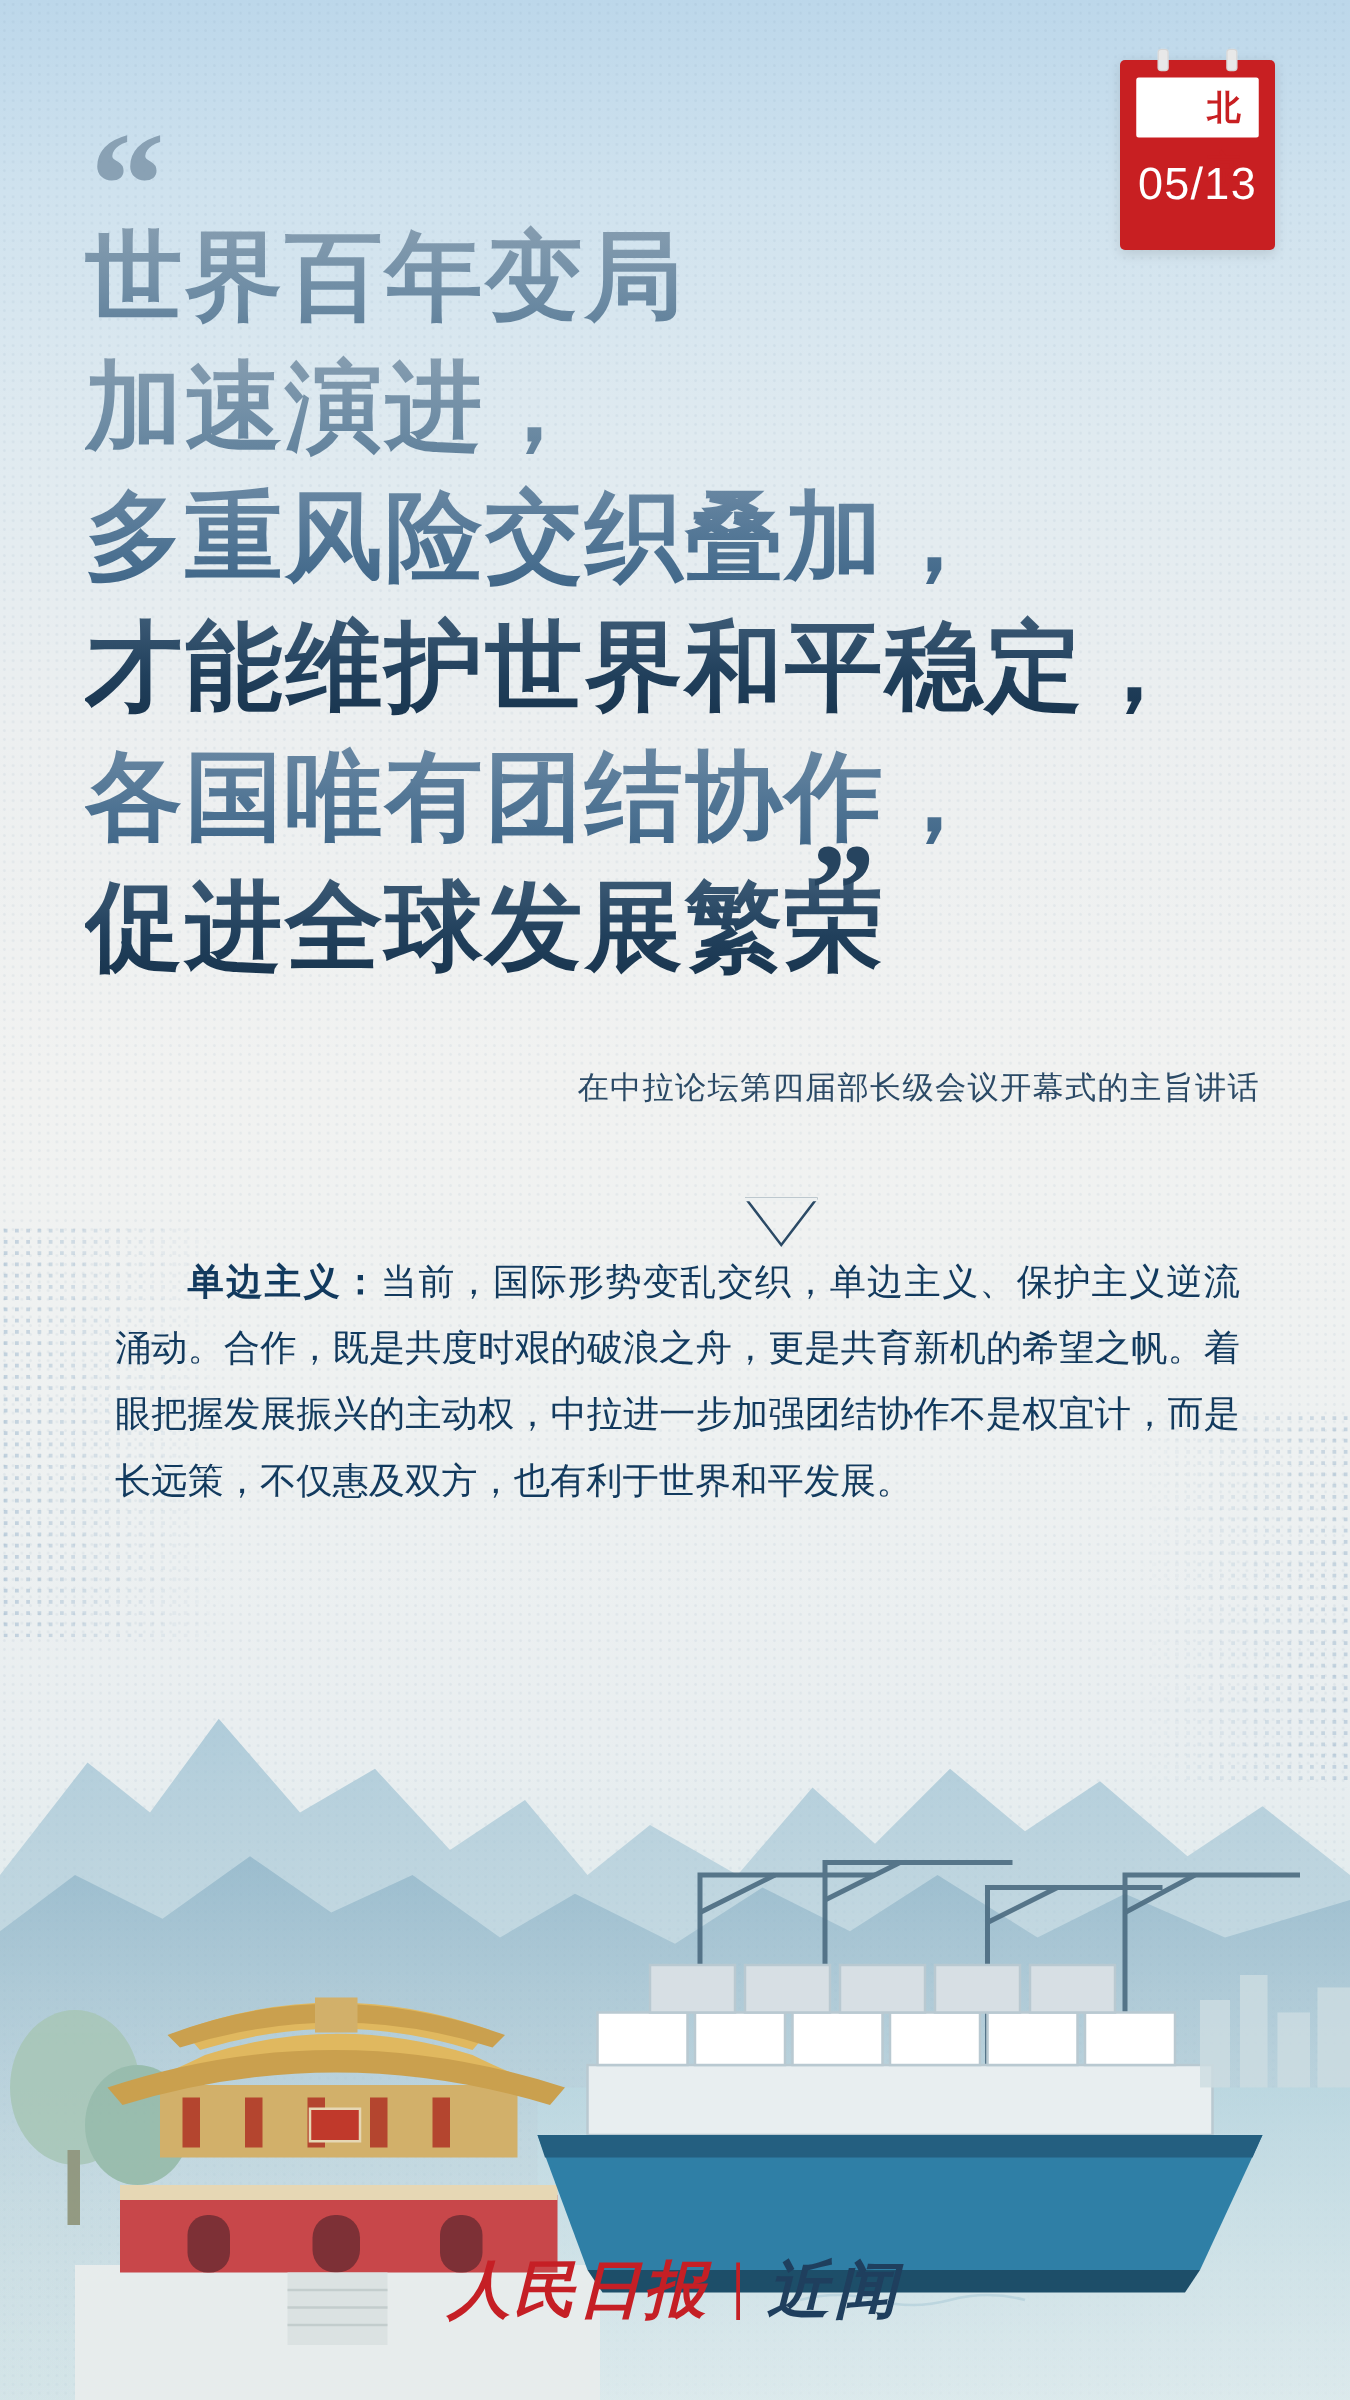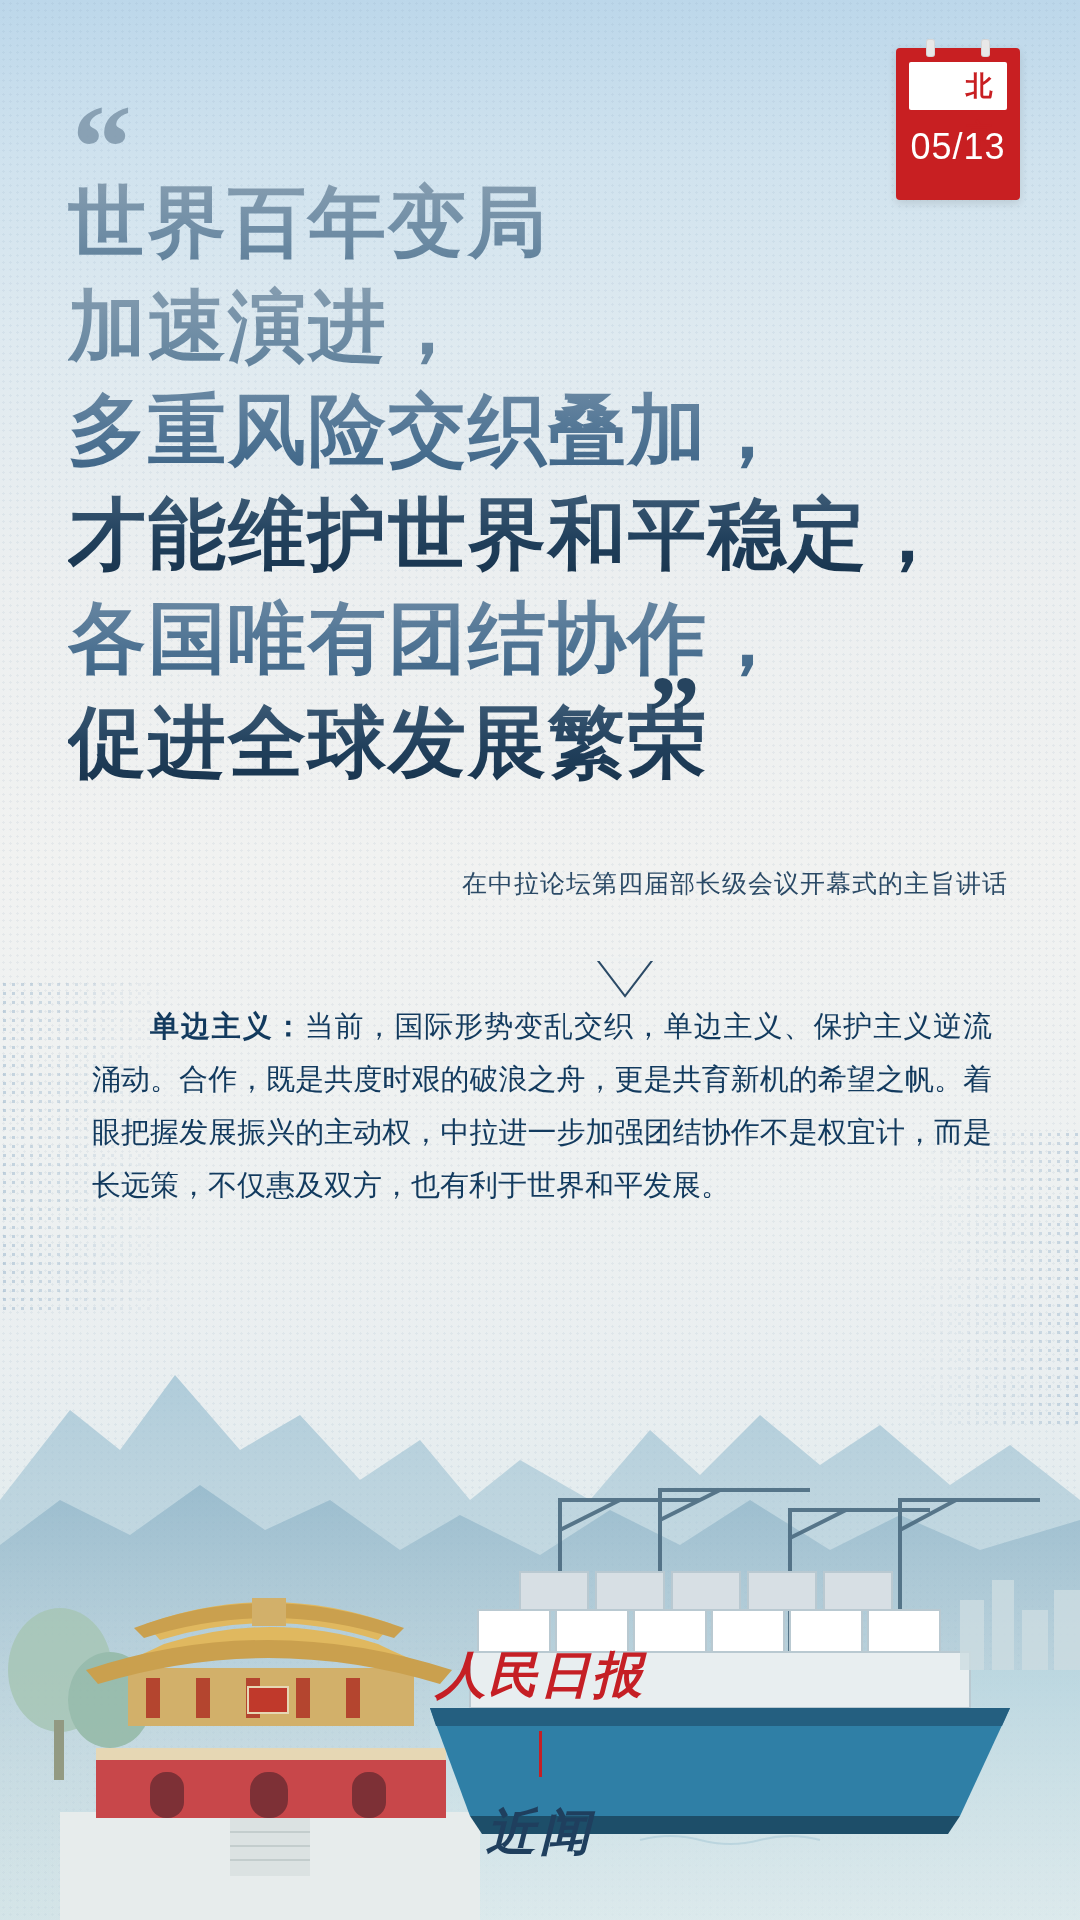--- a/index.html
+++ b/index.html
@@ -181,21 +181,21 @@
     width: 800px;
   }
   .attribution .author {
     font-size: 48px;
     font-weight: bold;
     color: #1d3a55;
     letter-spacing: 3px;
     font-family: "DejaVu Sans", sans-serif;
   }
   .attribution .occasion {
-    margin-top: 22px;
+    margin-top: 8px;
     font-size: 25px;
     color: #2b4a66;
     letter-spacing: 1px;
     font-family: Liberation Mono, monospace;
   }
 
   
   .note-pointer {
     position: absolute;
     top: 958px;
@@ -236,21 +236,20 @@
   .logo {
     position: absolute;
     bottom: 54px;
     left: 0;
     width: 1080px;
     text-align: center;
     display: flex;
     align-items: center;
     justify-content: center;
     gap: 22px;
-    flex-direction: column;
   }
   .logo .rmrb {
     font-family: "DejaVu Sans", sans-serif;
     font-size: 50px;
     font-weight: bold;
     color: #c51f25;
     letter-spacing: 2px;
     font-style: italic;
   }
   .logo .divider {

